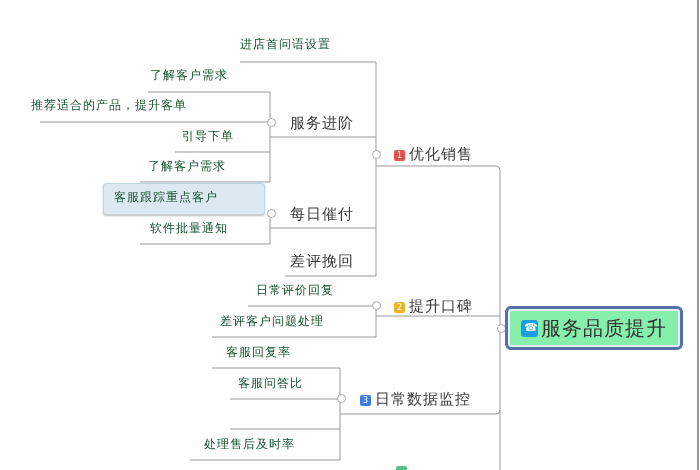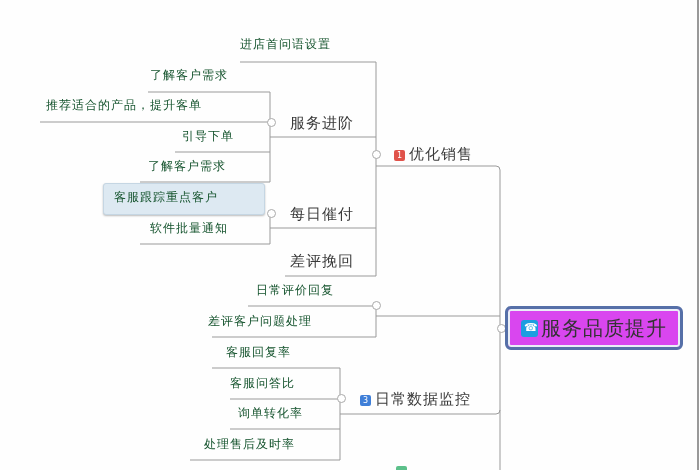--- a/index.html
+++ b/index.html
@@ -4,21 +4,21 @@
 <style>
   html,body{margin:0;padding:0;}
   body{width:700px;height:470px;overflow:hidden;background:#fefefe;position:relative;
        font-family:"DejaVu Sans","Liberation Sans",sans-serif;color:#333;}
   .canvas{position:absolute;left:0;top:0;width:700px;height:470px;}
   svg.lines{position:absolute;left:0;top:0;width:700px;height:470px;}
   .node{position:absolute;font-size:15px;line-height:20px;white-space:nowrap;color:#3a3a3a;letter-spacing:1px;}
   .leaf{position:absolute;font-size:12px;white-space:nowrap;color:#14532d;text-align:center;letter-spacing:1px;}
   .hl{position:absolute;background:#dde9f2;border:1px solid #c5d6e3;border-radius:3px;box-shadow:0 1px 2px #bbb;}
   .badge{display:inline-block;width:11px;height:11px;border-radius:2px;color:#fff;font-size:8px;line-height:11px;text-align:center;vertical-align:1px;margin-right:4px;letter-spacing:0;}
-  .central{position:absolute;left:505px;top:306px;width:178px;height:44px;border:3px solid #5670a8;border-radius:6px;background:#d946ef;box-sizing:border-box;box-shadow:inset 0 0 0 2px #e9eef7;display:flex;align-items:center;justify-content:center;font-size:20px;color:#333;letter-spacing:1px;}
+  .central{position:absolute;left:505px;top:306px;width:178px;height:44px;border:3px solid #5670a8;border-radius:6px;background:#86efac;box-sizing:border-box;box-shadow:inset 0 0 0 2px #e9eef7;display:flex;align-items:center;justify-content:center;font-size:20px;color:#333;letter-spacing:1px;}
   .phone{display:inline-block;width:17px;height:17px;background:#1d9ee0;border-radius:3px;margin-right:3px;position:relative;}
   .phone:after{content:"\260E";color:#fff;font-size:11px;position:absolute;left:3px;top:1px;}
   .collapse{position:absolute;width:7px;height:7px;border:1px solid #aaa;border-radius:50%;background:#fff;}
   .rightbar{position:absolute;left:697px;top:0;width:2px;height:470px;background:#999;}
 </style>
 </head>
 <body>
 
 <div class="canvas">
   <svg class="lines" viewBox="0 0 700 470">
@@ -64,38 +64,40 @@
     <span class="phone"></span>
     <span>服务品质提升</span>
   </div>
 
   <div class="node" style="left:394px;top:144px">
     <span class="badge" style="background:#e0524a">1</span><span>优化销售</span>
   </div>
   <div class="leaf" style="left:240px;top:36px">进店首问语设置</div>
   <div class="node" style="left:290px;top:113px">服务进阶</div>
   <div class="leaf" style="left:150px;top:67px">了解客户需求</div>
-  <div class="leaf" style="left:46px;top:97px">推荐适合的产品，提升客单</div>
+  <div class="leaf" style="left:31px;top:97px">推荐适合的产品，提升客单</div>
   <div class="leaf" style="left:182px;top:128px">引导下单</div>
   <div class="leaf" style="left:148px;top:158px">了解客户需求</div>
   <div class="node" style="left:290px;top:204px">每日催付</div>
   <div class="hl" style="left:103px;top:183px;width:160px;height:30px"></div>
   <div class="leaf" style="left:114px;top:189px">客服跟踪重点客户</div>
   <div class="leaf" style="left:150px;top:220px">软件批量通知</div>
   <div class="node" style="left:290px;top:251px">差评挽回</div>
 
+  <div class="node" style="left:394px;top:296px">
+    <span class="badge" style="background:#f0b429">2</span><span>提升口碑</span>
+  </div>
   <div class="leaf" style="left:256px;top:282px">日常评价回复</div>
-  <div class="leaf" style="left:208px;top:313px">差评客户问题处理</div>
+  <div class="leaf" style="left:220px;top:313px">差评客户问题处理</div>
 
   <div class="node" style="left:360px;top:389px">
     <span class="badge" style="background:#3f7fd8">3</span><span>日常数据监控</span>
   </div>
   <div class="leaf" style="left:226px;top:344px">客服回复率</div>
-  <div class="leaf" style="left:230px;top:375px">客服问答比</div>
-  <div class="leaf" style="left:238px;top:405px">询单转化率</div>
+  <div class="leaf" style="left:238px;top:375px">客服问答比</div>
   <div class="leaf" style="left:204px;top:436px">处理售后及时率</div>
 
   <div class="node" style="left:396px;top:463px;height:8px;overflow:hidden">
     <span class="badge" style="background:#5cc08a"></span>
   </div>
 
   <div class="rightbar"></div>
 </div>
 
 </body></html>

